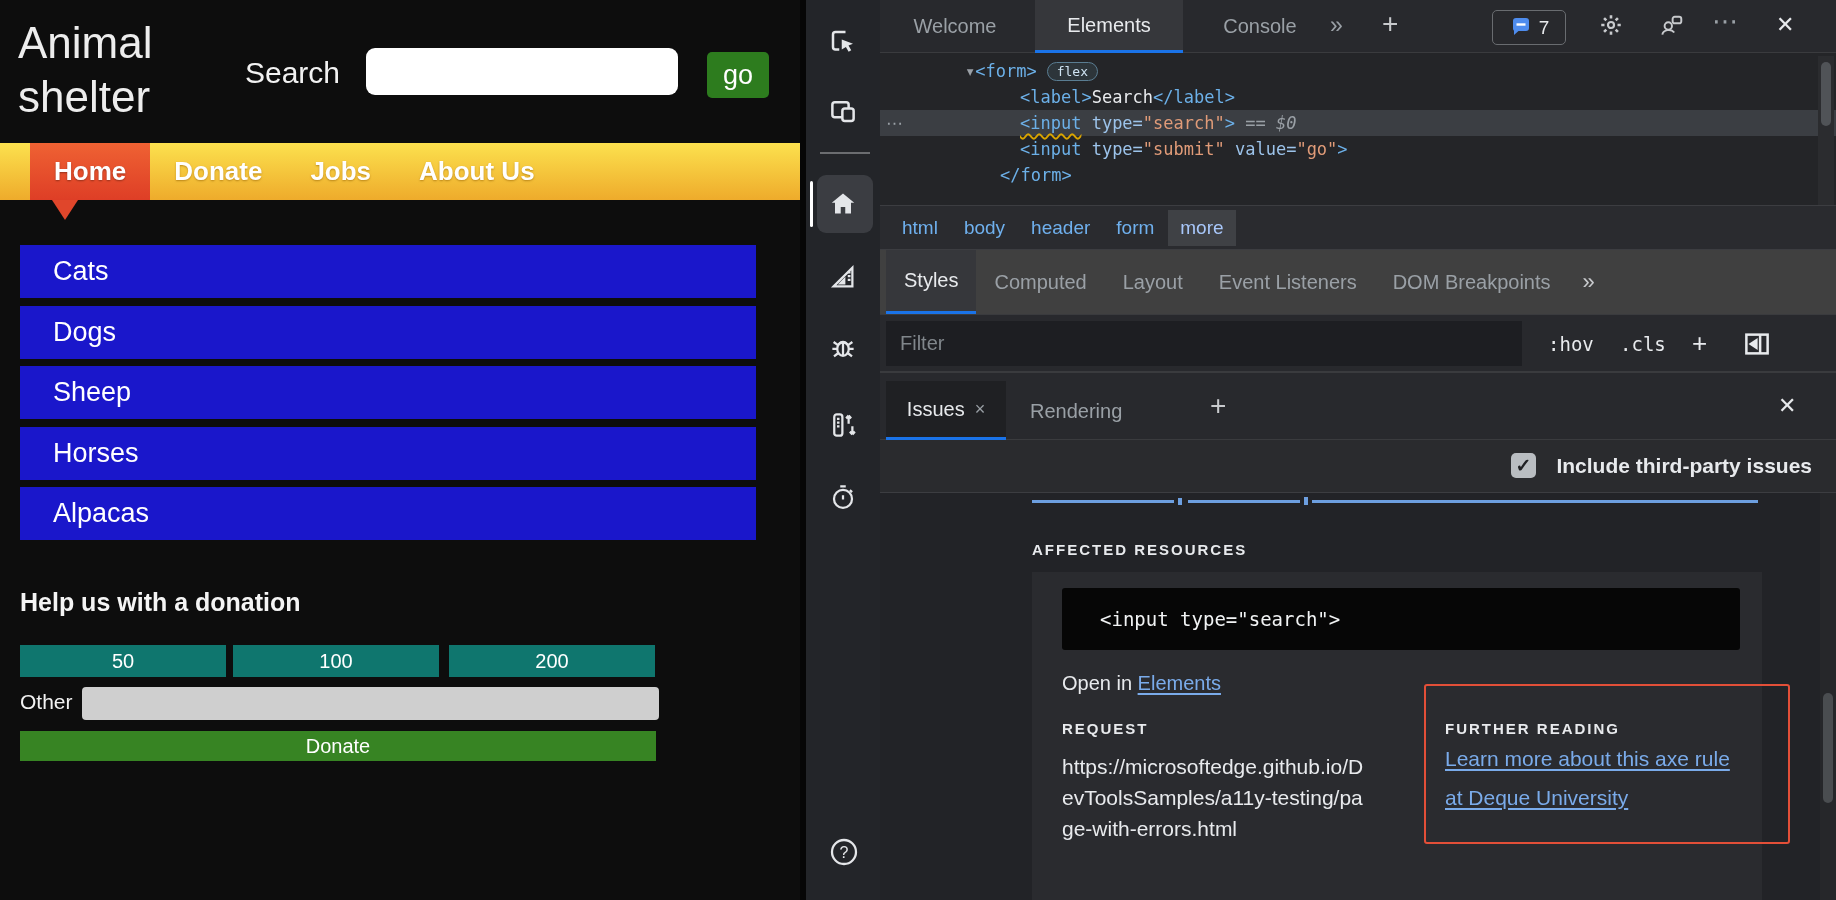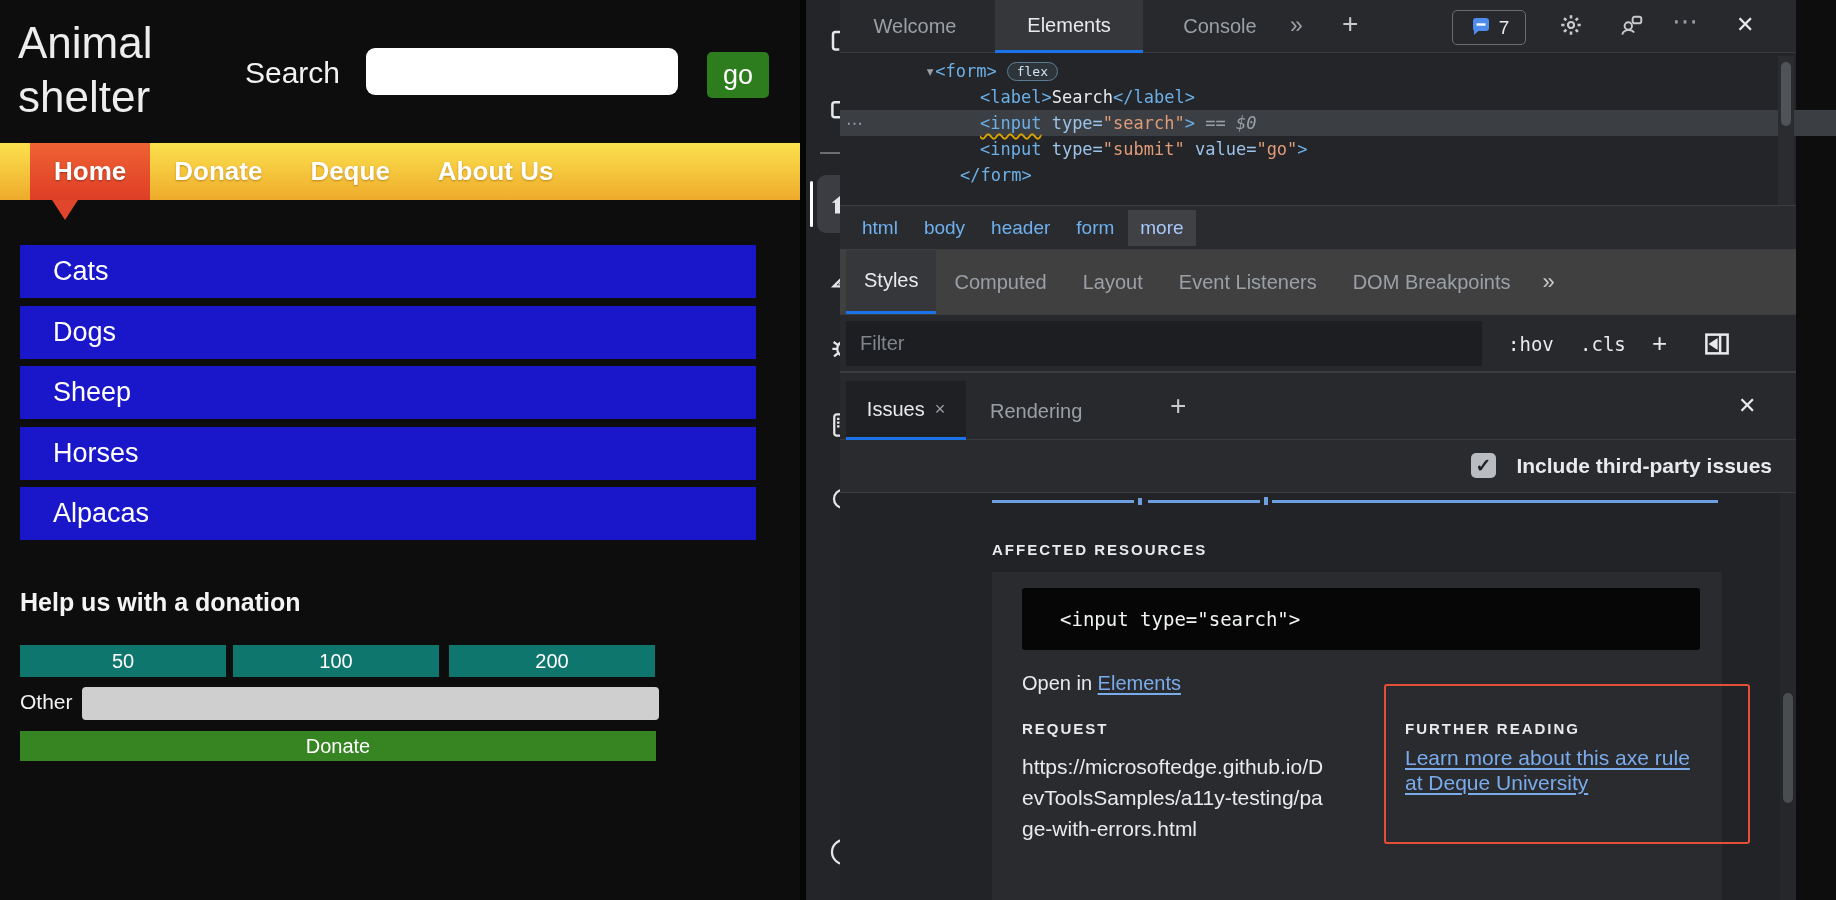--- a/index.html
+++ b/index.html
@@ -29,21 +29,21 @@
   #other-input{left:82px;top:687px;width:573px;height:31px;background:#cfcfcf;border:none;border-radius:4px;}
   #donate-btn{left:20px;top:731px;width:636px;height:30px;background:#378423;color:#fff;border:none;
               font-size:20px;font-family:"Liberation Sans",sans-serif;}
   
   #activity-bar{left:800px;top:0;width:80px;height:900px;background:#232529;border-left:6px solid #060606;box-sizing:border-box;}
   .act-icon{position:absolute;left:50%;transform:translateX(-50%);width:30px;height:30px;color:#e4e6e9;}
   #act-divider{left:14px;top:152px;width:50px;height:2px;background:#6b6d70;position:absolute;}
   #home-tile{left:11px;top:175px;width:56px;height:58px;background:#3b3d42;border-radius:9px;position:absolute;}
   #home-indicator{left:4px;top:181px;width:3px;height:46px;background:#fff;border-radius:2px;position:absolute;}
   
-  #devtools{left:840px;top:0;width:956px;height:900px;background:#242528;}
+  #devtools{left:880px;top:0;width:956px;height:900px;background:#242528;}
   .dt-abs{position:absolute;}
   #dt-tabbar{left:0;top:0;width:956px;height:53px;background:#28292d;border-bottom:1px solid #3a3b3e;box-sizing:border-box;}
   .top-tab{position:absolute;top:0;height:53px;display:flex;align-items:center;justify-content:center;
            font-size:20px;color:#9aa0a6;}
   .top-tab.active{background:#36373b;color:#e8eaed;border-bottom:3px solid #1a73e8;box-sizing:border-box;}
   .glyph-btn{position:absolute;color:#9aa0a6;font-size:24px;}
   #issues-badge{left:612px;top:10px;width:72px;height:33px;border:1px solid #696c70;border-radius:5px;
                 display:flex;align-items:center;justify-content:center;gap:6px;}
   #issues-count{color:#e8eaed;font-size:19px;}
   
@@ -96,42 +96,42 @@
   #affected-label,#request-label,#further-label{font-size:15px;font-weight:bold;letter-spacing:2px;color:#e8eaed;}
   #issue-panel{position:absolute;left:152px;top:79px;width:730px;height:328px;background:#2a2b2f;}
   #affected-code{position:absolute;left:30px;top:16px;width:678px;height:62px;background:#060606;border-radius:3px;
                  display:flex;align-items:center;padding-left:38px;box-sizing:border-box;
                  font-family:"DejaVu Sans Mono",monospace;font-size:19px;color:#f1f3f4;}
   #open-in-line{position:absolute;left:30px;top:100px;font-size:20px;color:#e8eaed;}
   .link{color:#7aabea;text-decoration:underline;text-underline-offset:3px;}
   #request-col{position:absolute;left:30px;top:148px;width:320px;}
   #request-url{margin-top:14px;font-size:21px;line-height:31px;color:#e8eaed;word-break:break-all;width:310px;}
   #further-col{position:absolute;left:413px;top:148px;width:300px;}
-  #further-link{display:block;margin-top:8px;font-size:21px;line-height:25px;word-break:break-all;width:290px;}
+  #further-link{display:block;margin-top:2px;font-size:21px;line-height:39px;word-break:break-all;width:290px;}
   #red-highlight{position:absolute;left:392px;top:112px;width:362px;height:156px;border:2px solid #e34f38;
                  border-radius:3px;}
   
   .sb-track{position:absolute;width:16px;background:#2b2c2f;}
   .sb-thumb{position:absolute;width:10px;border-radius:5px;background:#505357;}
 </style>
 </head>
 <body>
 
 <div id="root">
 
   <div id="webpage" class="abs">
     <div id="site-title" class="abs"><span>Animal</span><br><span>shelter</span></div>
     <div id="search-label" class="abs">Search</div>
     <input id="search-input" class="abs" value="" style="">
     <button id="go-btn" class="abs">go</button>
 
     <nav id="navbar" class="abs">
       <div class="nav-item active">Home</div>
       <div class="nav-item">Donate</div>
-      <div class="nav-item">Deque</div>
+      <div class="nav-item">Jobs</div>
       <div class="nav-item">About Us</div>
     </nav>
     <div id="nav-arrow" class="abs"></div>
 
     <button class="cat-btn" style="top:245px">Cats</button>
     <button class="cat-btn" style="top:306px">Dogs</button>
     <button class="cat-btn" style="top:427px">Horses</button>
     <button class="cat-btn" style="top:366px">Sheep</button>
     <button class="cat-btn" style="top:487px">Alpacas</button>
 

